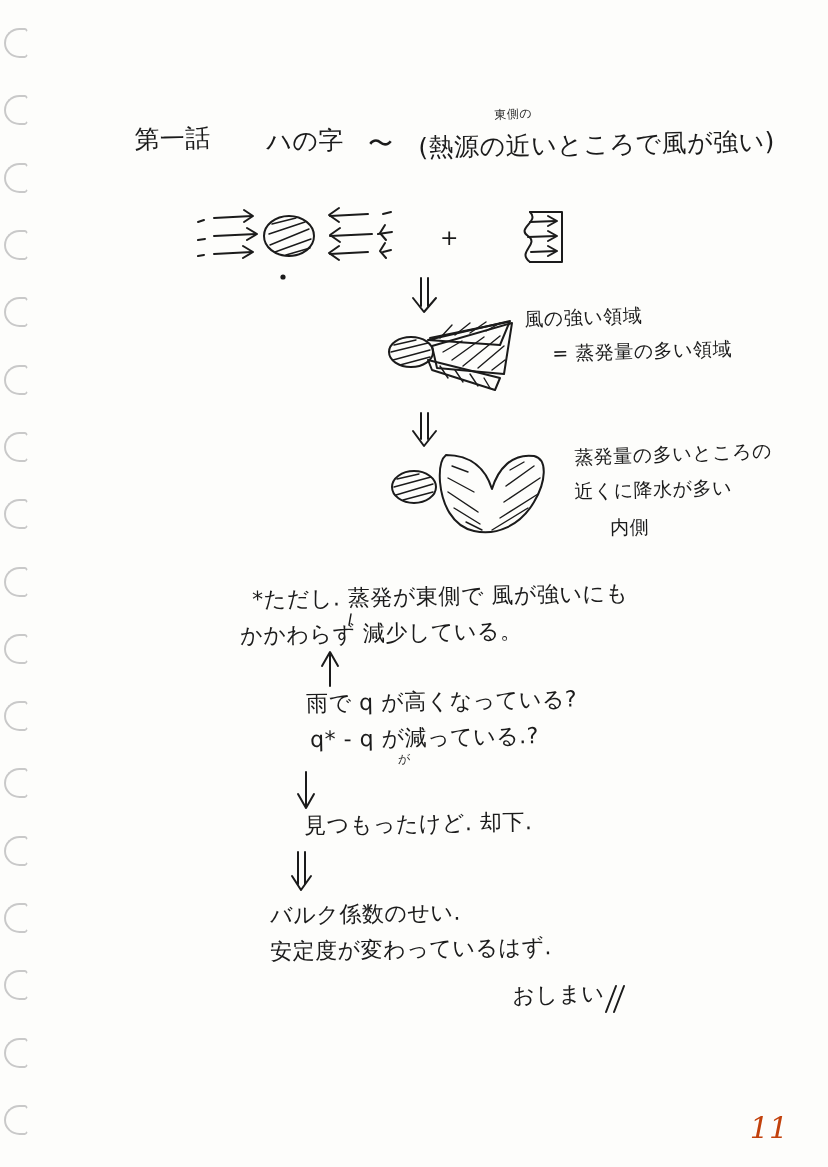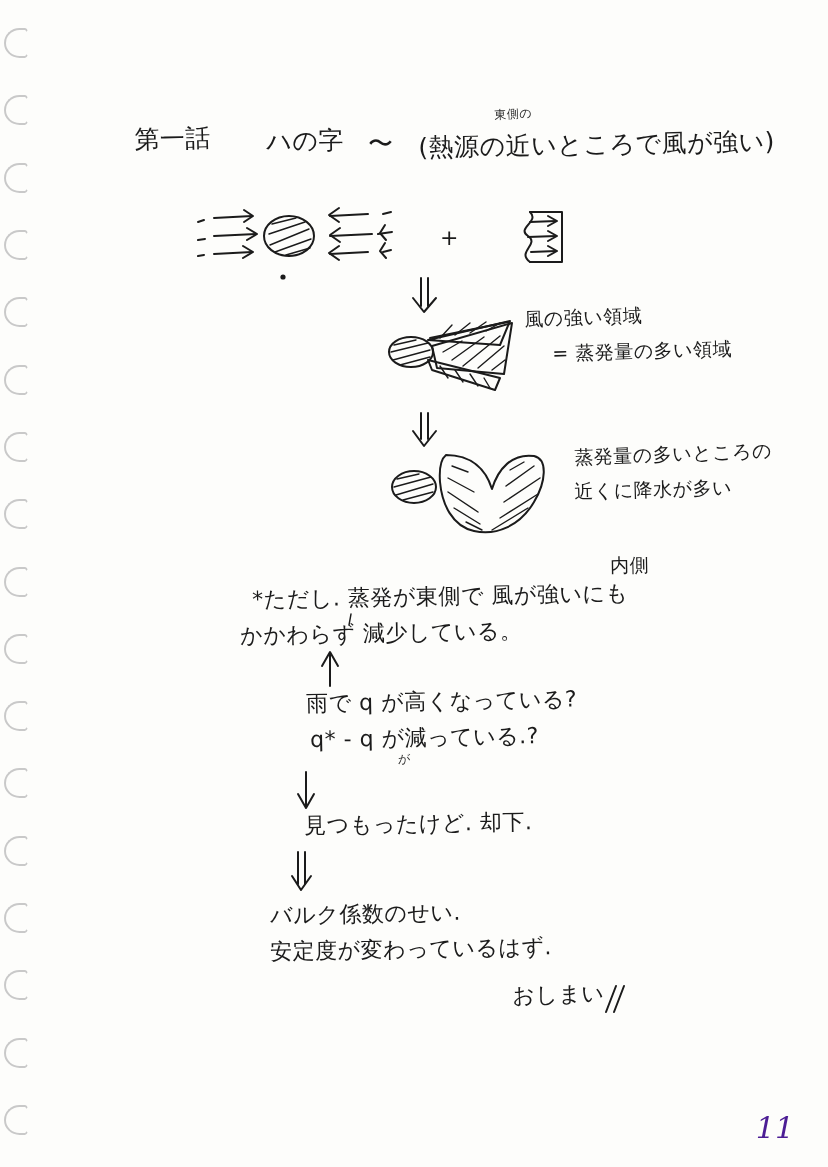--- a/index.html
+++ b/index.html
@@ -77,24 +77,24 @@
     stroke-linecap: round;
   }
   .ink-fill {
     fill: #1b1b1b;
     stroke: none;
   }
 
   
   #page-number {
     position: absolute;
-    right: 34px;
+    right: 40px;
     bottom: 22px;
     font-size: 30px;
-    color: #4c1d95;
+    color: #c2410c;
     font-style: italic;
     font-family: "DejaVu Serif", serif;
   }
 </style>
 </head>
 <body>
 
 <div id="page">
 
   <div id="spiral">
@@ -242,21 +242,21 @@
   <div class="hw lg" style="left:440px; top:224px;">+</div>
 
   <div class="hw md" style="left:524px; top:308px; transform: rotate(-2deg);">風の強い領域</div>
 
   <div class="hw md" style="left:552px; top:342px; transform: rotate(-1.5deg);">= 蒸発量の多い領域</div>
 
   <div class="hw md" style="left:574px; top:446px; transform: rotate(-2deg);">蒸発量の多いところの</div>
 
   <div class="hw md" style="left:574px; top:480px; transform: rotate(-1.5deg);">近くに降水が多い</div>
 
-  <div class="hw md" style="left:610px; top:516px; transform: rotate(-1deg); margin-top: 38px;">内側</div>
+  <div class="hw md" style="left:610px; top:516px; transform: rotate(-1deg);">内側</div>
 
   <div class="hw lg" style="left:252px; top:586px; transform: rotate(-1deg);">*ただし. 蒸発が東側で 風が強いにも</div>
 
   <div class="hw lg" style="left:240px; top:622px; transform: rotate(-1deg);">かかわらず 減少している。</div>
 
   <div class="hw lg" style="left:306px; top:690px; transform: rotate(-1deg);">雨で q が高くなっている?</div>
 
   <div class="hw lg" style="left:310px; top:726px; transform: rotate(-1deg);">q* - q が減っている.?</div>
 
   <div class="hw tiny" style="left:398px; top:752px;">が</div>

